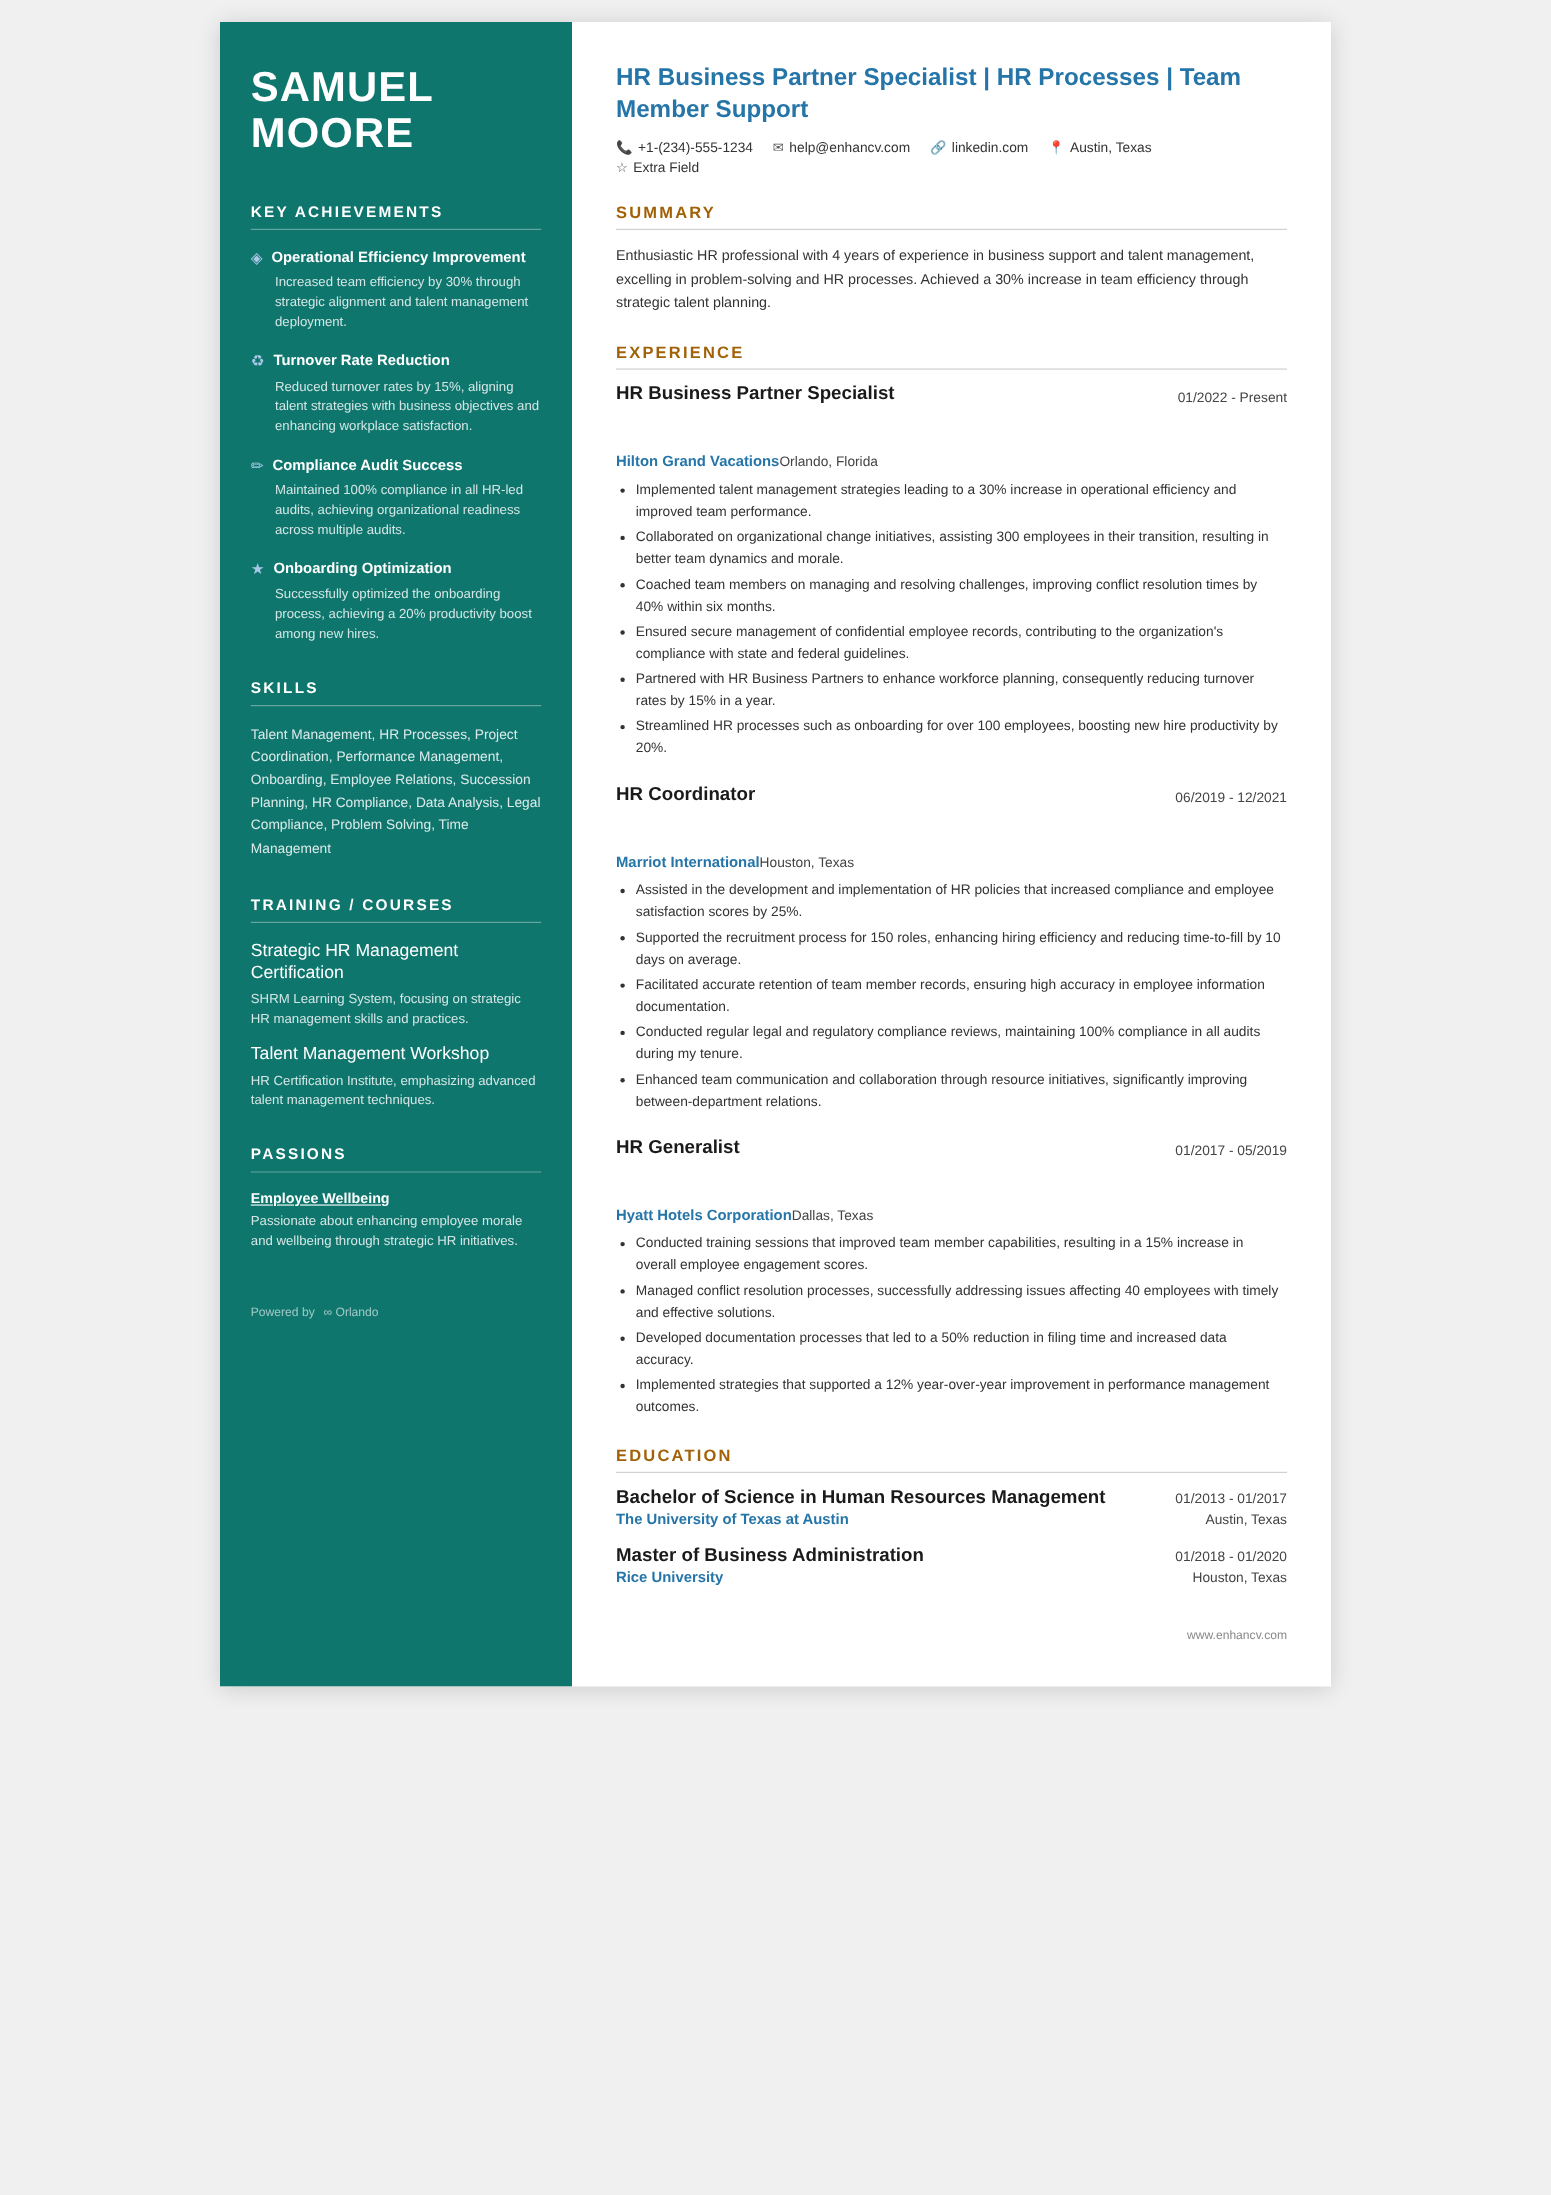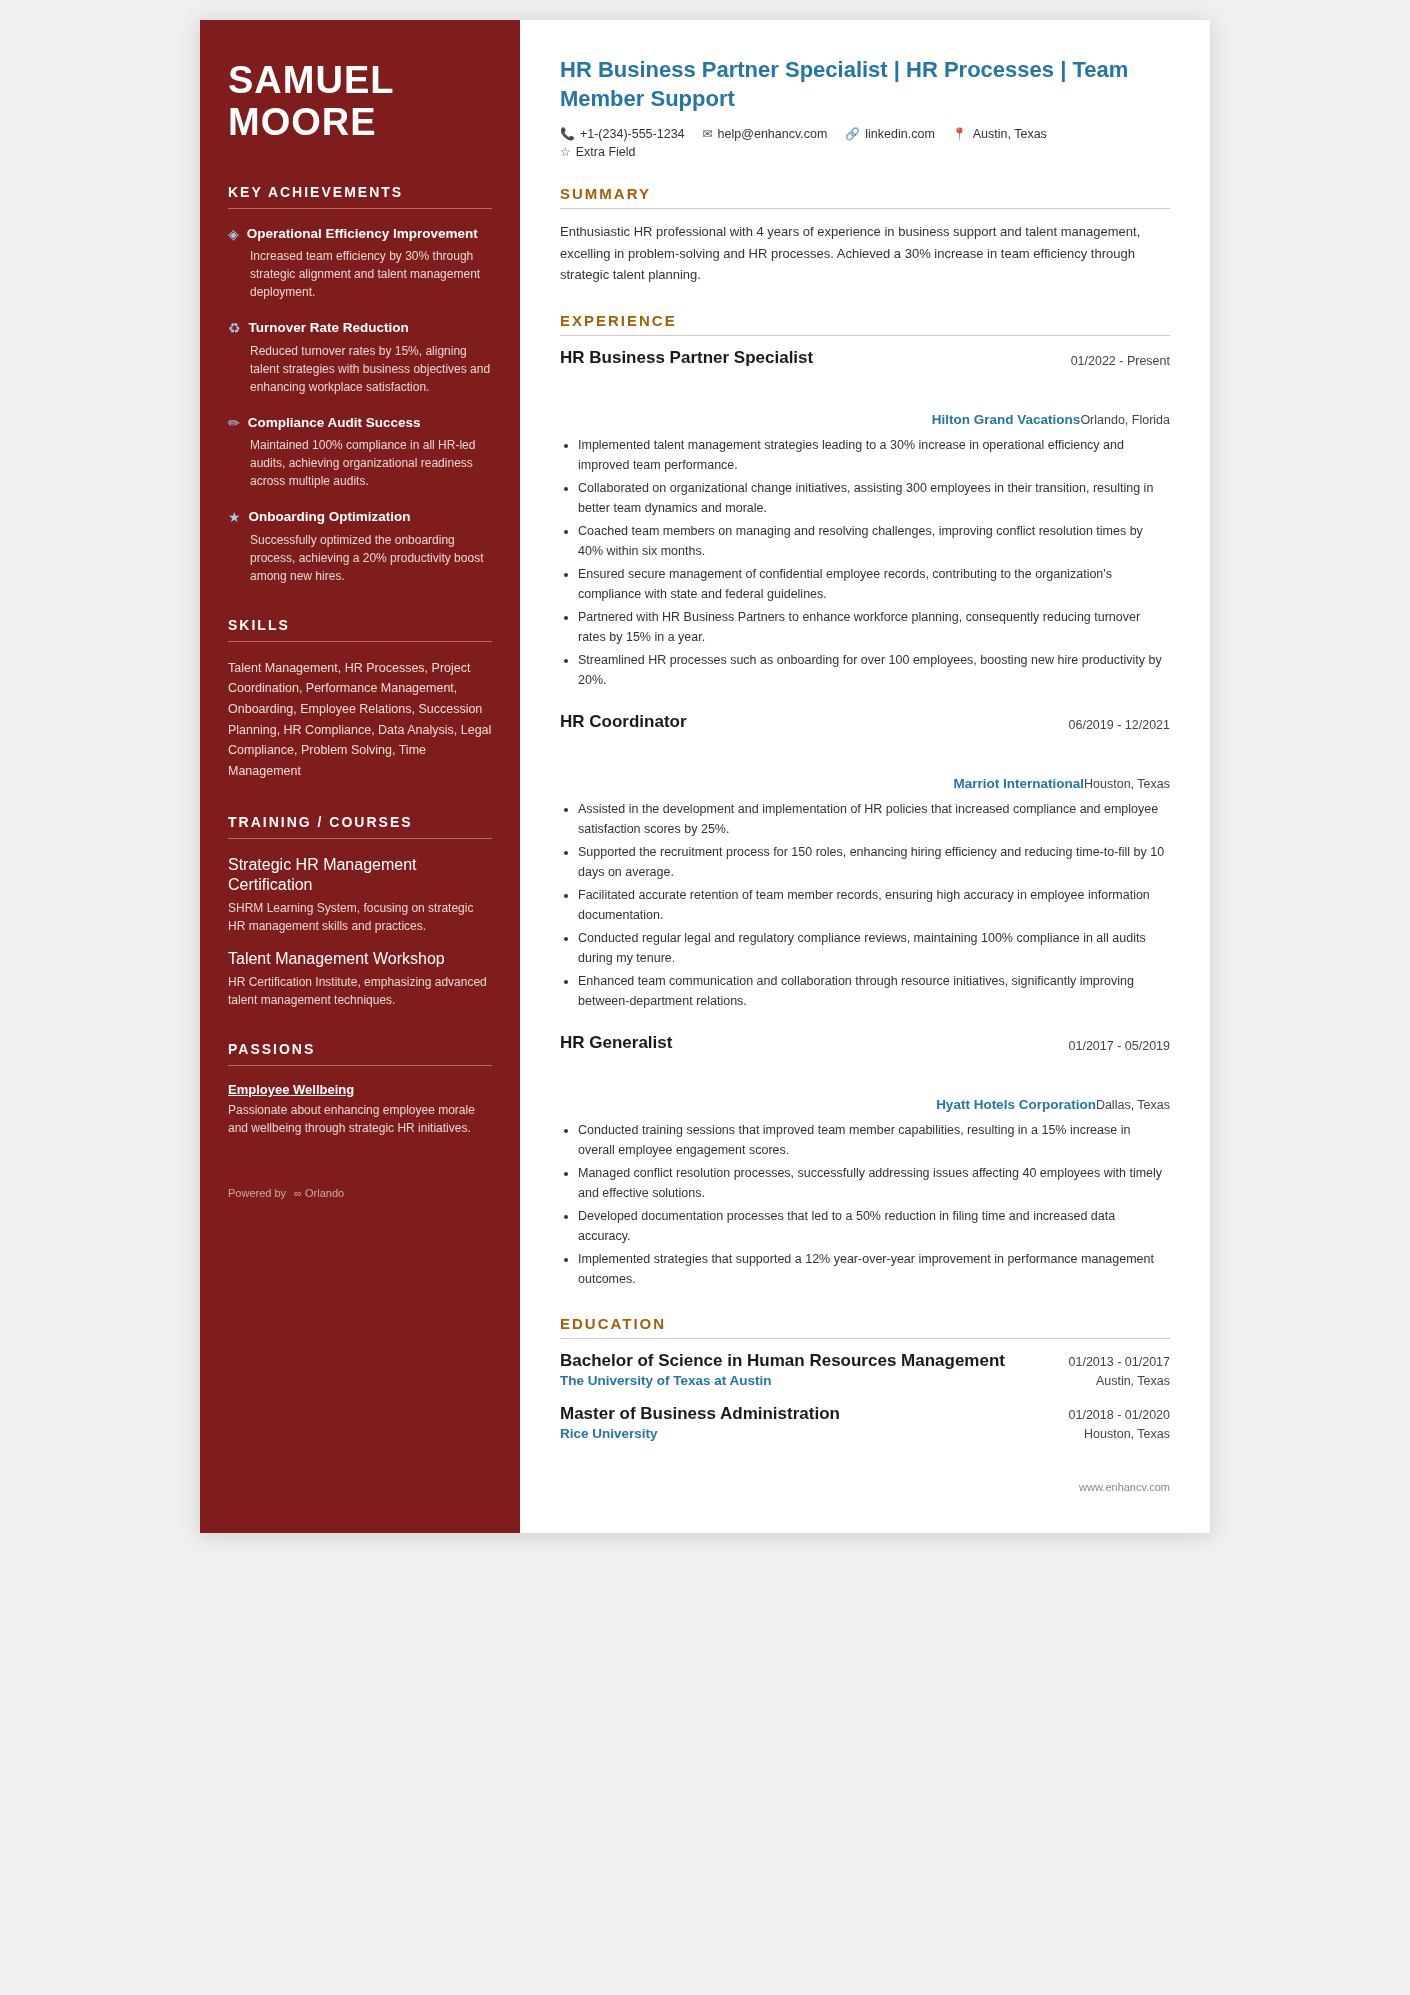--- a/index.html
+++ b/index.html
@@ -15,21 +15,21 @@
       background: white;
       display: flex;
       min-height: 1400px;
       box-shadow: 0 2px 20px rgba(0,0,0,0.15);
     }
 
     
     .sidebar {
       width: 320px;
       min-width: 320px;
-      background: #7f1d1d;
+      background: #0f766e;
       color: white;
       padding: 40px 28px 64px 28px;
     }
     .sidebar-name {
       margin-bottom: 40px;
     }
     .sidebar-name h1 {
       font-size: 38px;
       font-weight: 800;
       line-height: 1.1;
@@ -192,21 +192,21 @@
       font-weight: 700;
       color: #1a1a1a;
     }
     .exp-dates {
       font-size: 12.5px;
       color: #444;
       white-space: nowrap;
     }
     .exp-company-row {
       display: flex;
-      justify-content: flex-end;
+      justify-content: flex-start;
       align-items: baseline;
       margin-bottom: 8px;
       margin-top: 44px;
     }
     .exp-company {
       font-size: 13.5px;
       font-weight: 600;
       color: #2575a8;
     }
     .exp-location {

